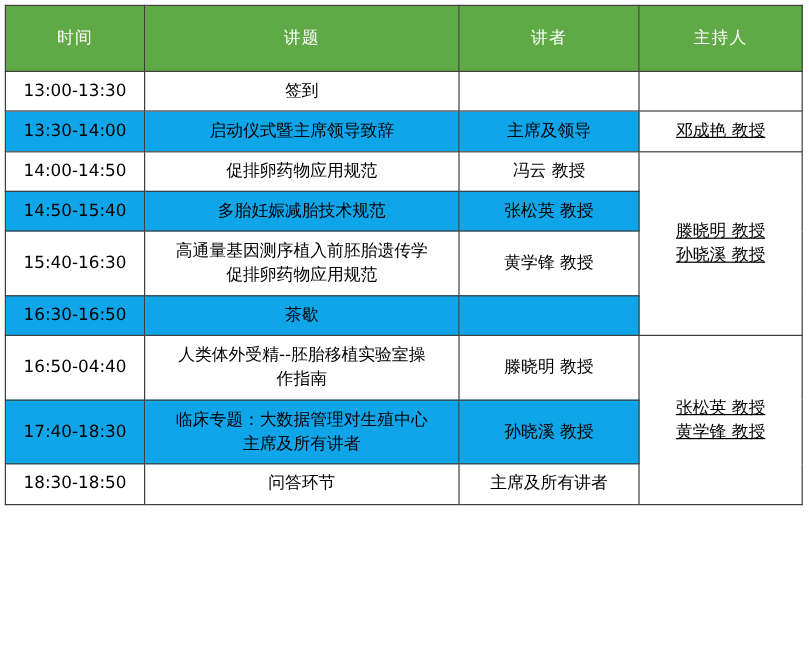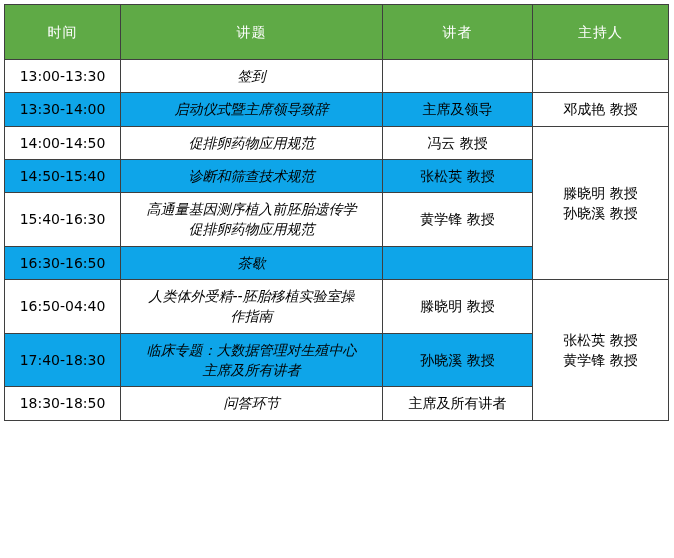--- a/index.html
+++ b/index.html
@@ -41,23 +41,23 @@
   }
   thead th {
     background: #5faa46;
     color: #ffffff;
     font-size: 15px;
     height: 42px;
     letter-spacing: 1px;
   }
   tbody tr.row-white td { background: #ffffff; }
   tbody tr.row-green td { background: #0ea5e9; }
-  td.cell-white { background: #ffffff !important; }
+  td.cell-white { background: #ffffff !important; text-decoration: underline; }
   td.time-cell { font-size: 13.5px; margin-left: 16px; }
-  td.topic-cell { font-size: 14px; font-style: italic; }
+  td.topic-cell { font-size: 14px; }
   td.empty-cell { }
   .two-line { display: block; }
 </style>
 </head>
 <body>
 
 <div class="schedule-wrap">
   <table class="schedule">
     <colgroup>
       <col class="c-time">
@@ -94,21 +94,21 @@
         <td class="topic-cell">促排卵药物应用规范</td>
         <td>冯云 教授</td>
         <td class="cell-white" rowspan="4">
           <span class="two-line">滕晓明 教授</span>
           <span class="two-line">孙晓溪 教授</span>
         </td>
       </tr>
 
       <tr class="row-green">
         <td class="time-cell">14:50-15:40</td>
-        <td class="topic-cell">诊断和筛查技术规范</td>
+        <td class="topic-cell">多胎妊娠减胎技术规范</td>
         <td>张松英 教授</td>
       </tr>
 
       <tr class="row-white">
         <td class="time-cell">15:40-16:30</td>
         <td class="topic-cell">
           <span class="two-line">高通量基因测序植入前胚胎遗传学</span>
           <span class="two-line">促排卵药物应用规范</span>
         </td>
         <td>黄学锋 教授</td>

